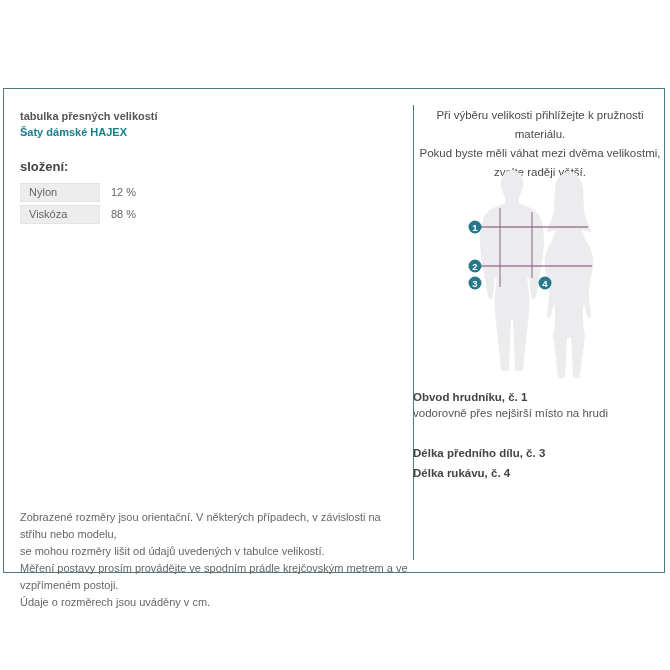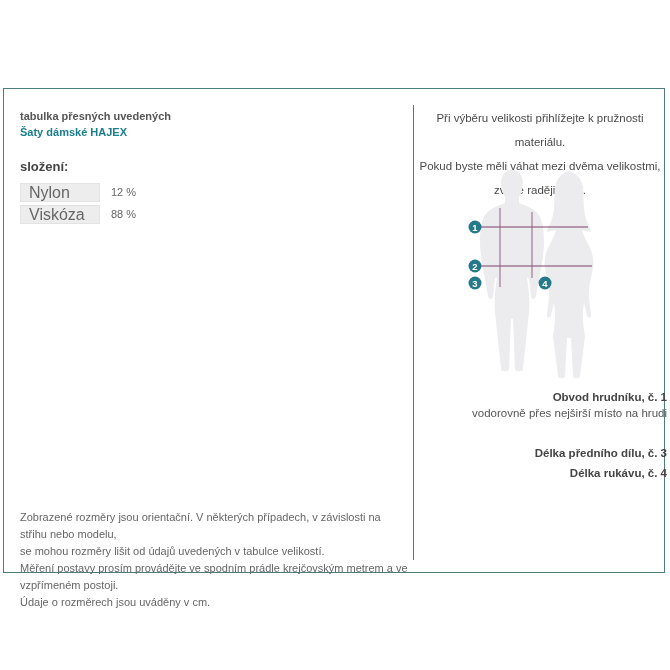--- a/index.html
+++ b/index.html
@@ -17,52 +17,52 @@
   }
   .abs{position:absolute;}
   .subtitle{left:20px;top:110px;font-size:11px;font-weight:bold;color:#555555;}
   .title{left:20px;top:126px;font-size:11px;font-weight:bold;color:#1a7e8c;}
   .comp-heading{left:20px;top:159px;font-size:13px;font-weight:bold;color:#444444;}
   .comp-row-1{top:183px;}
   .comp-row-2{top:205px;}
   .comp-cell{
     position:absolute;left:20px;width:80px;height:19px;background:#ededed;
     border:1px solid #e3e3e3;box-sizing:border-box;
-    font-size:16px;color:#666666;line-height:17px;padding-left:8px;
+    font-size:11px;color:#666666;line-height:17px;padding-left:8px;
   }
   .comp-val{
     position:absolute;left:111px;width:60px;height:19px;
     font-size:11px;color:#666666;line-height:19px;
   }
   .disclaimer{
     left:20px;top:509px;width:388px;font-size:11px;color:#666666;line-height:17px;
   }
   .advice{
     left:413px;top:106px;width:254px;text-align:center;
-    font-size:11.5px;color:#4a4a4a;line-height:24px;
+    font-size:11.5px;color:#4a4a4a;line-height:19px;
   }
   .diagram{left:436px;top:164px;}
-  .meas{left:413px;width:254px;text-align:right;font-size:11.5px;}
+  .meas{left:413px;width:254px;text-align:left;font-size:11.5px;}
   .meas-bold{font-weight:bold;color:#444444;}
   .meas-desc{color:#555555;}
   .m0{top:391px;}
   .m0d{top:407px;}
   .m1{top:427px;}
   .m2{top:447px;}
   .m3{top:467px;}
 </style>
 </head>
 <body>
 
 <div class="page">
 
   <div class="panel-box"></div>
   <div class="divider"></div>
 
-  <div class="abs subtitle">tabulka přesných uvedených</div>
+  <div class="abs subtitle">tabulka přesných velikostí</div>
   <div class="abs title">Šaty dámské HAJEX</div>
   <div class="abs comp-heading">složení:</div>
 
   <div>
     <div class="comp-cell comp-row-1">Nylon</div>
     <div class="comp-val comp-row-1">12 %</div>
   </div>
   <div>
     <div class="comp-cell comp-row-2">Viskóza</div>
     <div class="comp-val comp-row-2">88 %</div>

